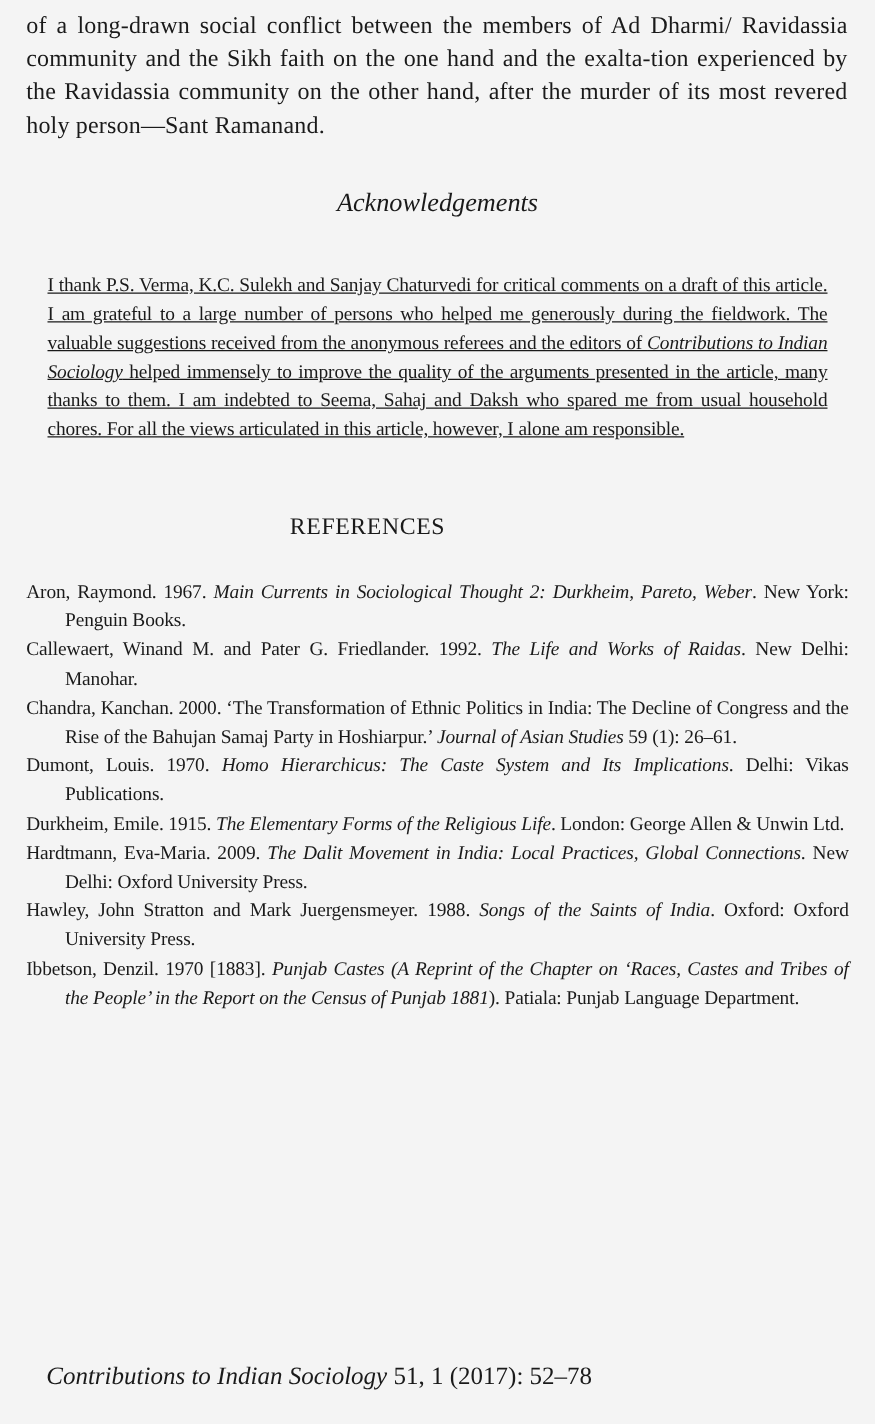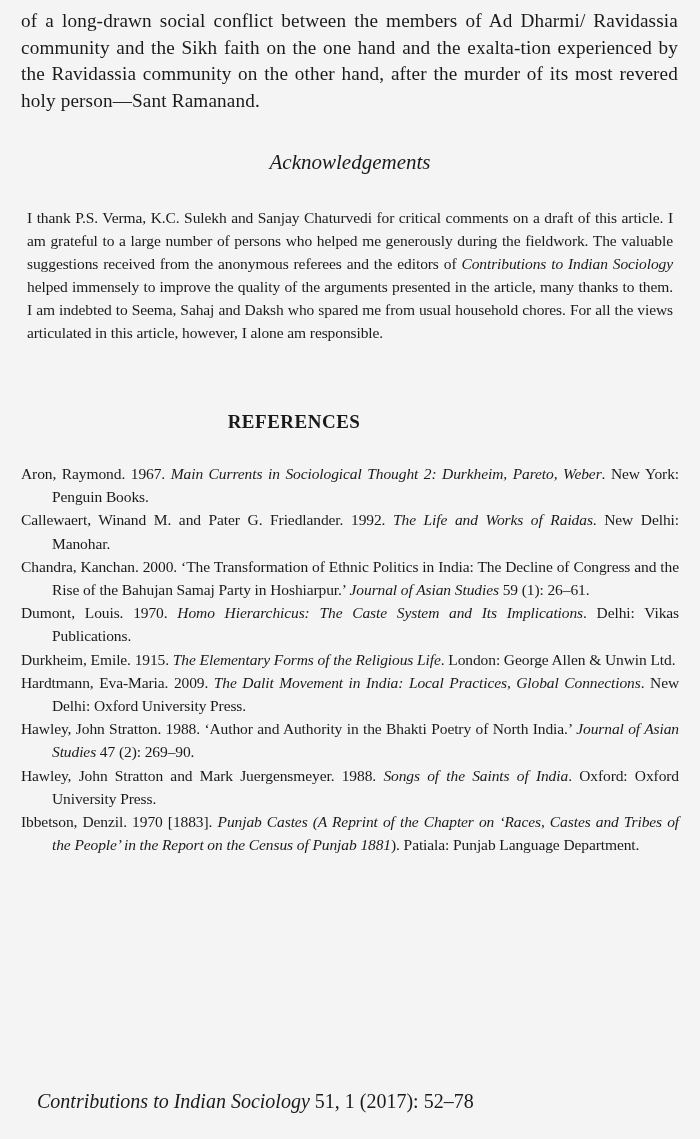--- a/index.html
+++ b/index.html
@@ -17,24 +17,24 @@
   .intro p { margin: 0; }
   .ack-title {
     position: absolute; left: 0; top: 150px; width: 700px;
     text-align: center; font-style: italic; font-size: 21px;
   }
   .ack-body {
     position: absolute; left: 21px; top: 200px; width: 658px;
     font-size: 15.5px; line-height: 23px; text-align: justify;
     letter-spacing: -0.1px;
   }
-  .ack-body p { margin: 6px; }
+  .ack-body p { margin: 17px; text-decoration: underline; }
   .ref-title {
     position: absolute; left: 0; top: 411px; width: 588px;
-    text-align: center; font-weight: bold; font-size: 19px; letter-spacing: 0.5px;
+    text-align: center; font-weight: normal; font-size: 19px; letter-spacing: 0.5px;
   }
   .refs {
     position: absolute; left: 21px; top: 462px; width: 658px;
     font-size: 15.5px; line-height: 23.2px;
   }
   .ref {
     margin: 0; padding-left: 31px; text-indent: -31px; text-align: justify;
     letter-spacing: -0.1px;
   }
   .ref em { }
@@ -62,20 +62,19 @@
 
   <div class="ref-title">REFERENCES</div>
 
   <div class="refs">
     <p class="ref"><span>Aron, Raymond. 1967. </span><em>Main Currents in Sociological Thought 2: Durkheim, Pareto, Weber</em><span>. New York: Penguin Books.</span></p>
     <p class="ref"><span>Callewaert, Winand M. and Pater G. Friedlander. 1992. </span><em>The Life and Works of Raidas</em><span>. New Delhi: Manohar.</span></p>
     <p class="ref"><span>Chandra, Kanchan. 2000. ‘The Transformation of Ethnic Politics in India: The Decline of Congress and the Rise of the Bahujan Samaj Party in Hoshiarpur.’ </span><em>Journal of Asian Studies</em><span> 59 (1): 26–61.</span></p>
     <p class="ref"><span>Dumont, Louis. 1970. </span><em>Homo Hierarchicus: The Caste System and Its Implications</em><span>. Delhi: Vikas Publications.</span></p>
     <p class="ref"><span>Durkheim, Emile. 1915. </span><em>The Elementary Forms of the Religious Life</em><span>. London: George Allen &amp; Unwin Ltd.</span></p>
     <p class="ref"><span>Hardtmann, Eva-Maria. 2009. </span><em>The Dalit Movement in India: Local Practices, Global Connections</em><span>. New Delhi: Oxford University Press.</span></p>
-    <p class="ref"><span>Hawley, John Stratton. 1988. ‘Author and Authority in the Bhakti Poetry of North India.’ </span><em>Journal of Asian Studies</em><span> 47 (2): 269–90.</span></p>
     <p class="ref"><span>Hawley, John Stratton and Mark Juergensmeyer. 1988. </span><em>Songs of the Saints of India</em><span>. Oxford: Oxford University Press.</span></p>
     <p class="ref"><span>Ibbetson, Denzil. 1970 [1883]. </span><em>Punjab Castes (A Reprint of the Chapter on ‘Races, Castes and Tribes of the People’ in the Report on the Census of Punjab 1881</em><span>). Patiala: Punjab Language Department.</span></p>
   </div>
 
   <div class="footer"><em>Contributions to Indian Sociology</em><span> 51, 1 (2017): 52–78</span></div>
 
 </div>
 
 </body></html>

